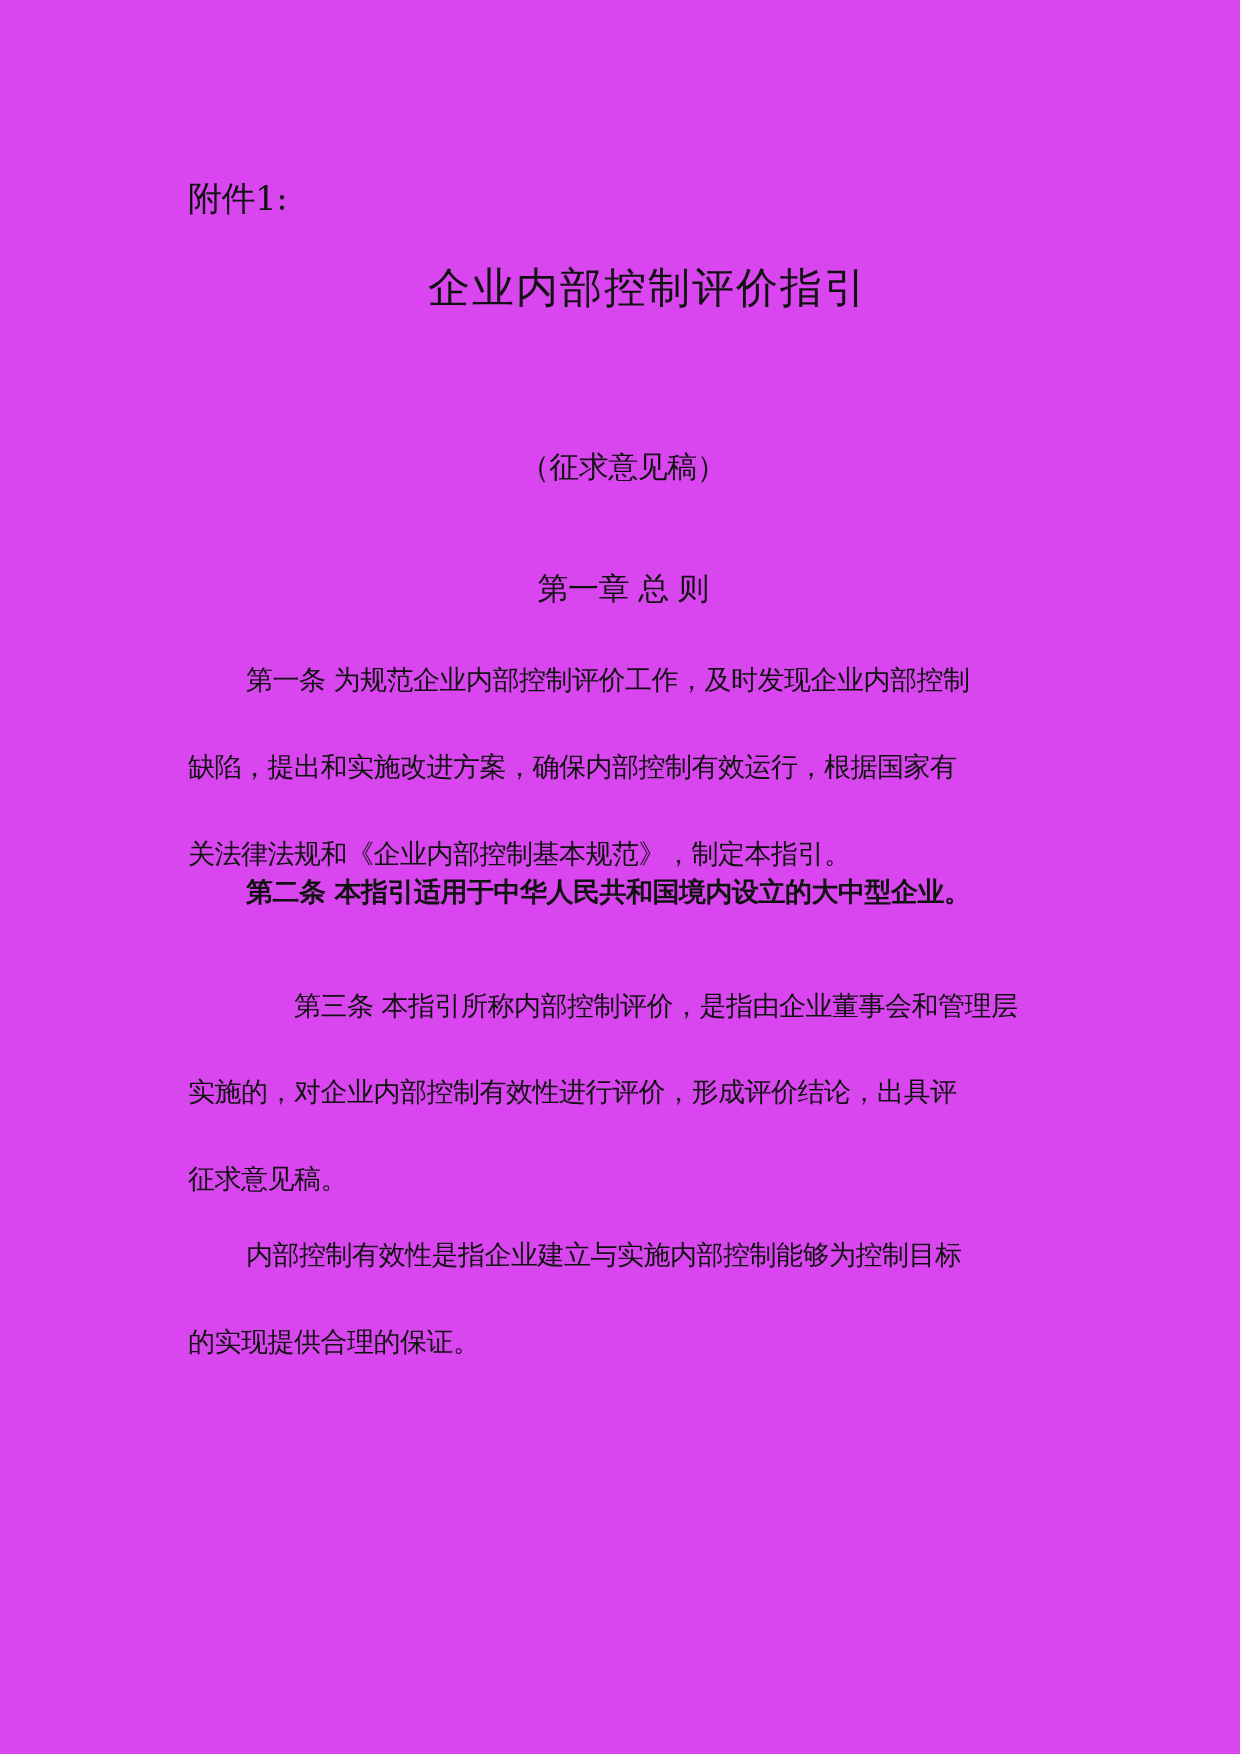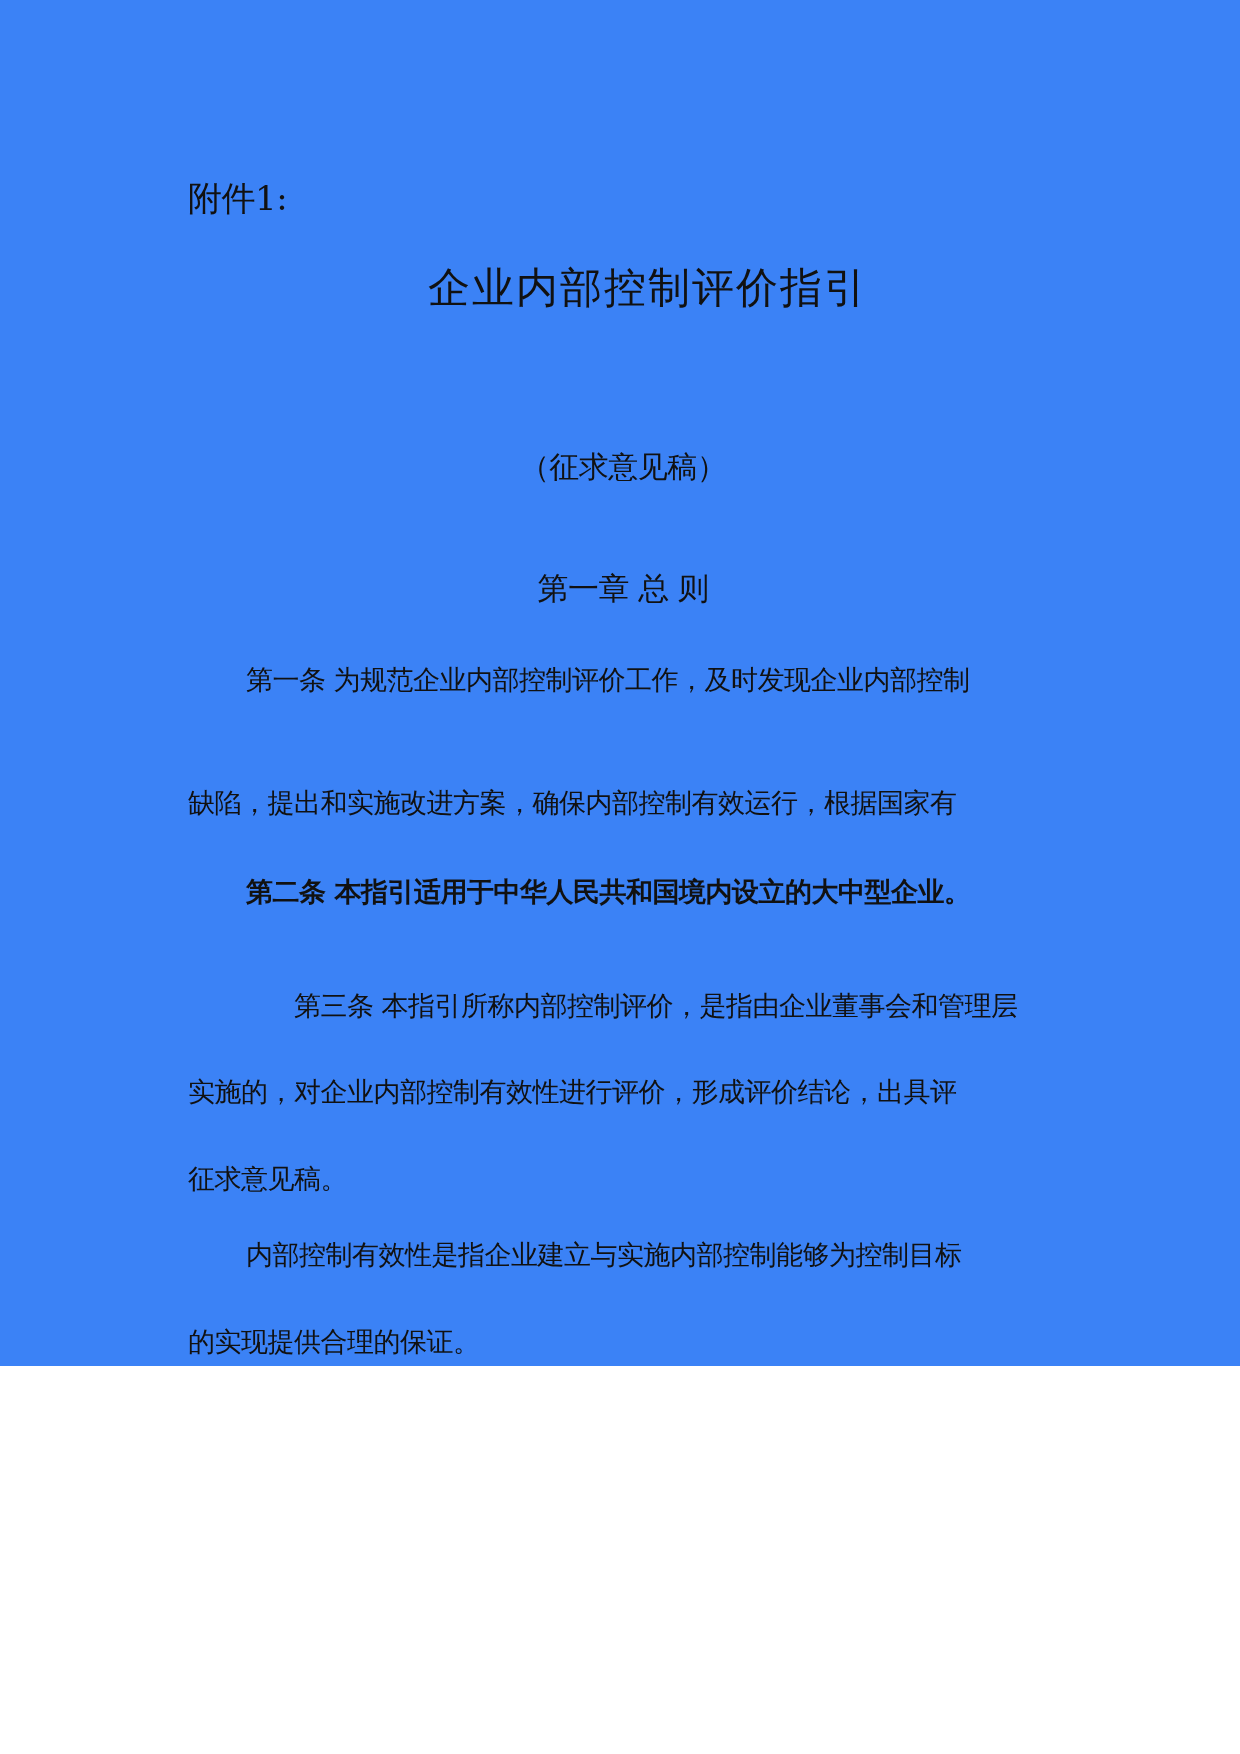--- a/index.html
+++ b/index.html
@@ -1,36 +1,37 @@
 <!DOCTYPE html>
 <html><head>
   <meta charset="utf-8">
   <style>
     html, body { margin: 0; padding: 0; background: #ffffff; }
     body { width: 1240px; height: 1754px; position: relative; overflow: hidden; color: #111; }
-    .page { position: absolute; left: 0; top: 0; width: 1240px; height: 1366px; background: #3b82f6; }
+    .page { position: absolute; left: 0; top: 0; width: 1240px; height: 1754px; background: #d946ef; }
     .line { position: absolute; white-space: nowrap; font-family: "DejaVu Sans", "Liberation Sans", sans-serif; font-size: 27px; line-height: 36px; letter-spacing: -0.5px; }
     .serif { font-family: "DejaVu Serif", "Liberation Serif", serif; }
     .attach { left: 188px; top: 176px; font-size: 34px; line-height: 44px; }
     .title { left: 0; width: 1296px; text-align: center; top: 262px; font-size: 42px; line-height: 52px; letter-spacing: 2px; }
     .subtitle { left: 0; width: 1246px; text-align: center; top: 447px; font-size: 30px; line-height: 40px; }
     .chapter { left: 0; width: 1246px; text-align: center; top: 568px; font-size: 31px; line-height: 40px; }
     .indent { left: 246px; }
     .cont { left: 188px; }
   </style>
 </head>
 <body>
 
 <div class="page">
   <div class="line serif attach">附件1:</div>
   <div class="line serif title">企业内部控制评价指引</div>
   <div class="line subtitle">（征求意见稿）</div>
   <div class="line chapter">第一章  总 则</div>
 
   <div class="line indent" style="top:662px;">第一条  为规范企业内部控制评价工作，及时发现企业内部控制</div>
-  <div class="line cont" style="top:749px;margin-top:36px;">缺陷，提出和实施改进方案，确保内部控制有效运行，根据国家有</div>
+  <div class="line cont" style="top:749px;">缺陷，提出和实施改进方案，确保内部控制有效运行，根据国家有</div>
+  <div class="line cont" style="top:836px;">关法律法规和《企业内部控制基本规范》，制定本指引。</div>
   <div class="line indent" style="top:874px;font-weight:bold;">第二条  本指引适用于中华人民共和国境内设立的大中型企业。</div>
   <div class="line indent" style="top:988px;margin-left:48px;">第三条  本指引所称内部控制评价，是指由企业董事会和管理层</div>
   <div class="line cont" style="top:1074px;">实施的，对企业内部控制有效性进行评价，形成评价结论，出具评</div>
   <div class="line cont" style="top:1161px;">征求意见稿。</div>
   <div class="line indent" style="top:1237px;font-family:Liberation Serif, serif;">内部控制有效性是指企业建立与实施内部控制能够为控制目标</div>
   <div class="line cont" style="top:1324px;">的实现提供合理的保证。</div>
 </div>
 
 </body></html>

